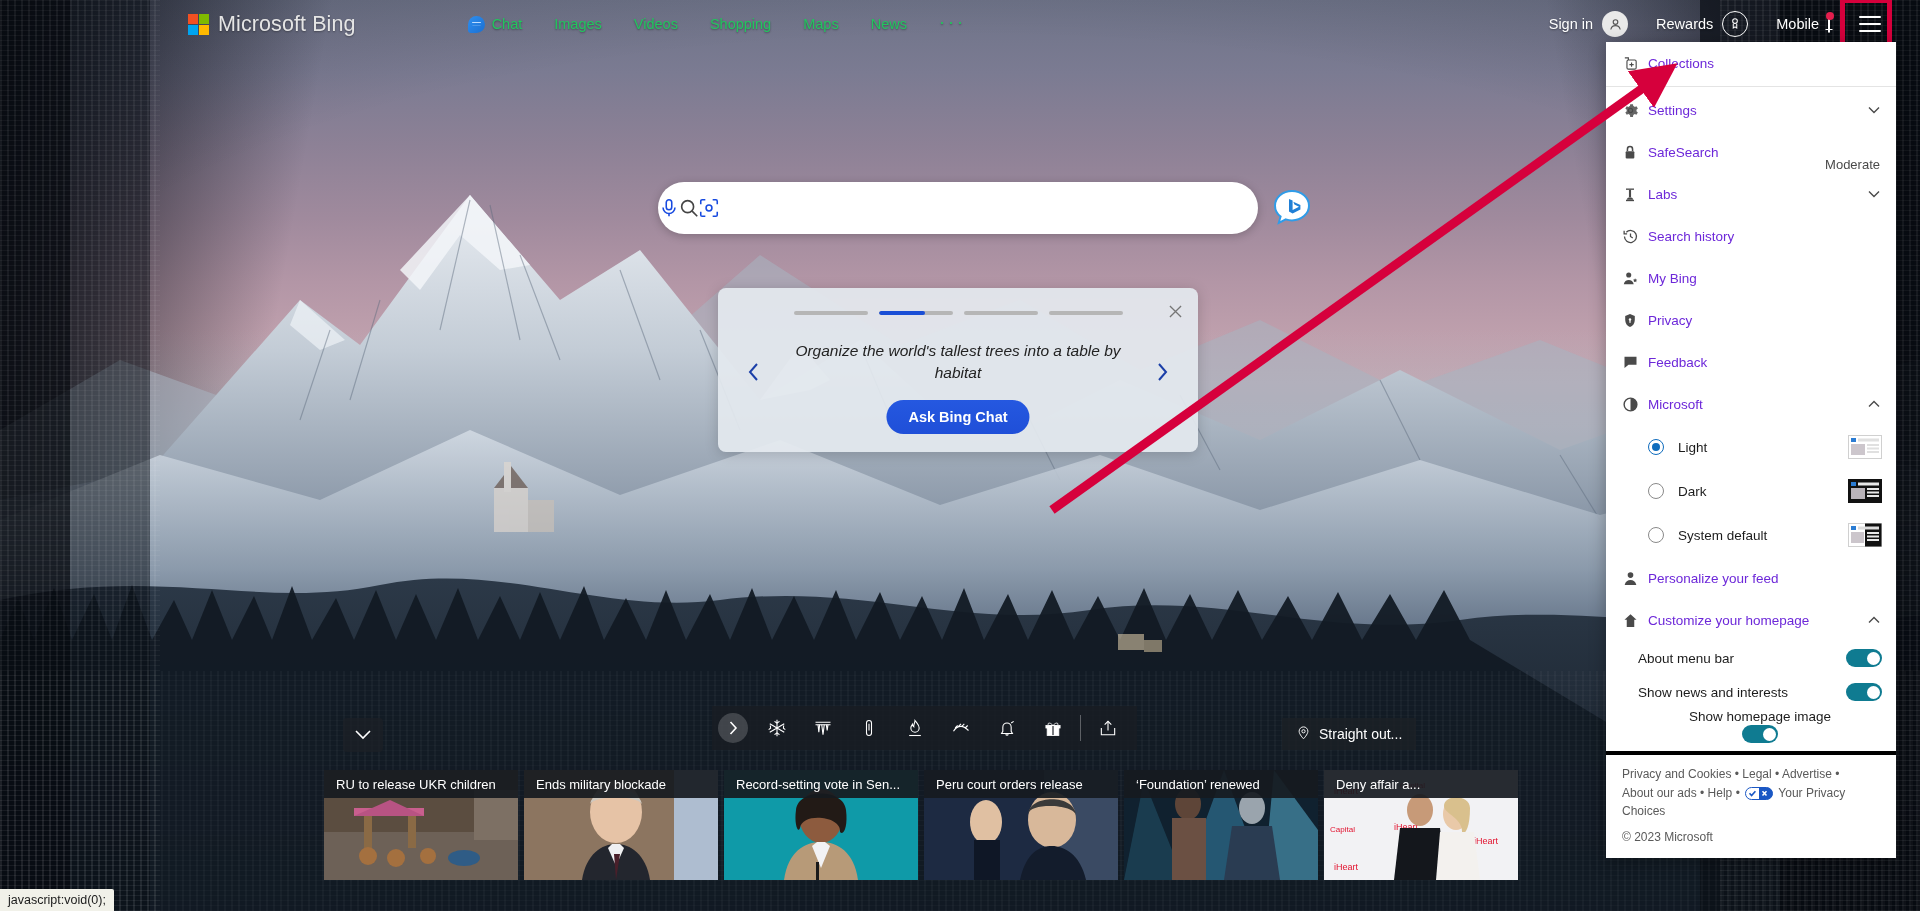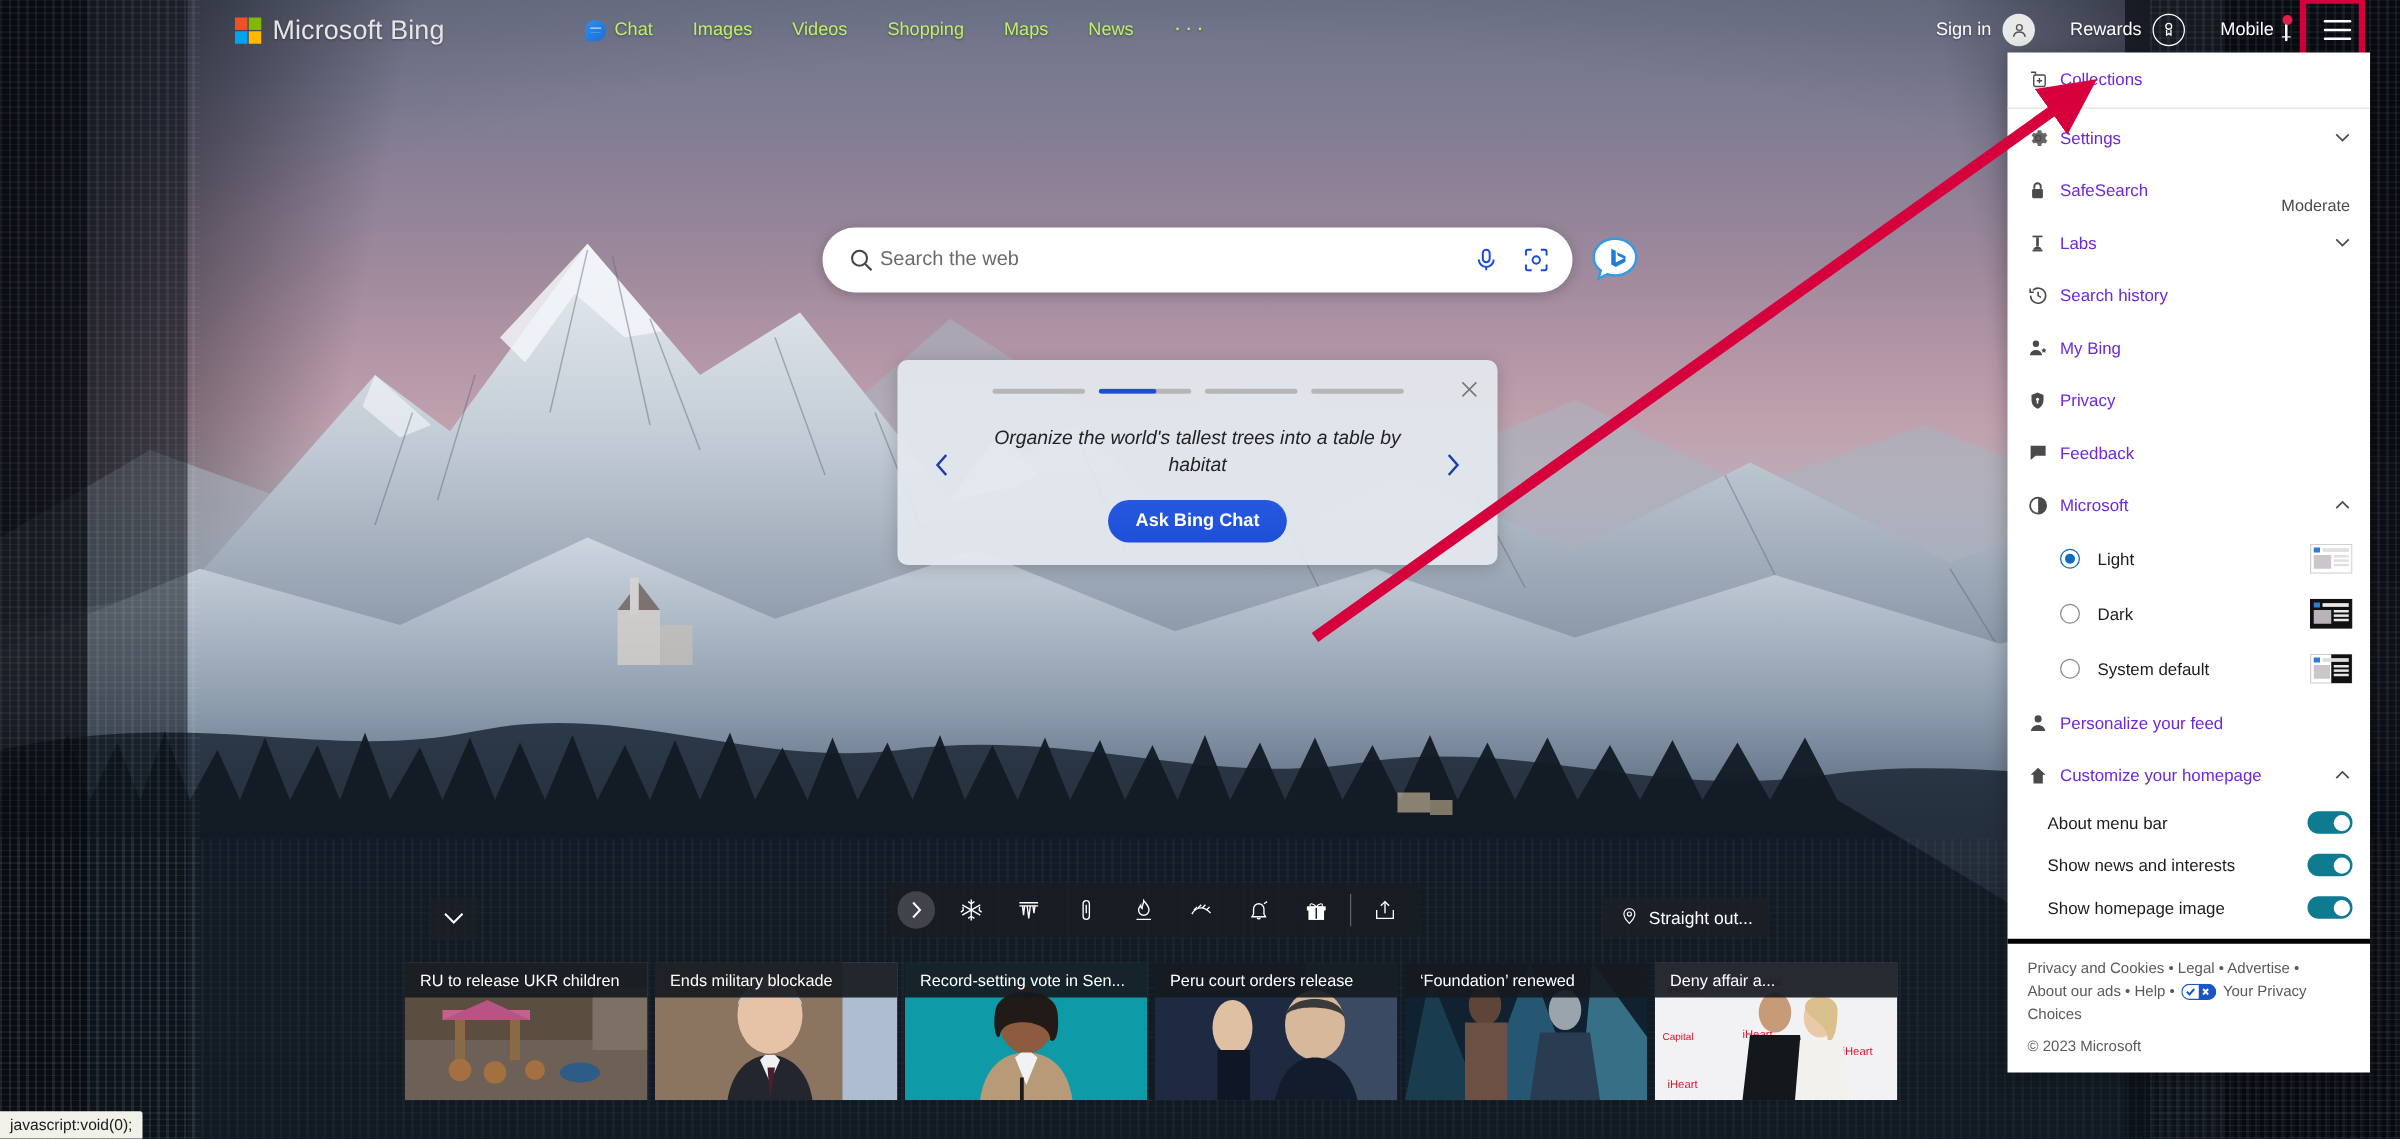--- a/index.html
+++ b/index.html
@@ -63,21 +63,21 @@
     grid-template-columns: 10px 10px; grid-template-rows: 10px 10px; gap: 1px; }
   .ms-logo i { display: block; }
   .ms-logo i:nth-child(1){ background:#f25022; }
   .ms-logo i:nth-child(2){ background:#7fba00; }
   .ms-logo i:nth-child(3){ background:#00a4ef; }
   .ms-logo i:nth-child(4){ background:#ffb900; }
   .brand-text { font-size: 21.5px; letter-spacing: .1px; color:#e5e5e5; text-shadow: 0 1px 2px rgba(0,0,0,.35); }
 
   #navlinks { display: flex; align-items: center; gap: 0; margin-left: 96px; }
   .navlink {
-    font-size: 14.5px; color: #bef264; text-decoration: none;
+    font-size: 14.5px; color: #22c55e; text-decoration: none;
     padding: 6px 16px; white-space: nowrap;
     text-shadow: 0 1px 2px rgba(0,0,0,.4);
     display:flex; align-items:center; gap:7px;
     cursor: pointer;
     justify-content: space-between;
   }
   .chat-dot {
     width: 17px; height: 17px; border-radius: 50% 50% 50% 3px;
     background: linear-gradient(135deg,#2d8ff0,#1b6fd1);
     position: relative; display:inline-block; flex:none;
@@ -397,21 +397,20 @@
   </div>
 </div>
 
 <div id="search-wrap">
   <span class="search-glass">
     <svg width="22" height="22" viewBox="0 0 24 24" fill="none" stroke="#444" stroke-width="1.8">
       <circle cx="10.5" cy="10.5" r="6.5"></circle>
         <path d="M15.4 15.4 L21 21"></path>
     </svg>
   </span>
-  <input id="search-input" placeholder="Search the web" style="">
   <span class="search-action">
     <svg width="22" height="22" viewBox="0 0 24 24" fill="none" stroke="#174ae0" stroke-width="1.7">
       <rect x="9" y="3" width="6" height="11" rx="3"></rect>
         <path d="M5.5 11.5a6.5 6.5 0 0 0 13 0"></path>
         <path d="M12 18v3"></path>
     </svg>
   </span>
   <span class="search-action">
     <svg width="22" height="22" viewBox="0 0 24 24" fill="none" stroke="#174ae0" stroke-width="1.7">
       <path d="M3 8V4.5A1.5 1.5 0 0 1 4.5 3H8"></path>
@@ -827,21 +826,21 @@
   </div>
 
   <div class="toggle-row">
     <span class="toggle-label">About menu bar</span>
     <span class="switch"></span>
   </div>
   <div class="toggle-row">
     <span class="toggle-label">Show news and interests</span>
     <span class="switch"></span>
   </div>
-  <div class="toggle-row" style="margin-bottom:8px;">
+  <div class="toggle-row" style="margin-bottom:8px;flex-direction:column;">
     <span class="toggle-label">Show homepage image</span>
     <span class="switch"></span>
   </div>
 
   <div id="menu-footer">
     <div>
       <a>Privacy and Cookies</a>
       <span>•</span>
       <a>Legal</a>
       <span>•</span>

